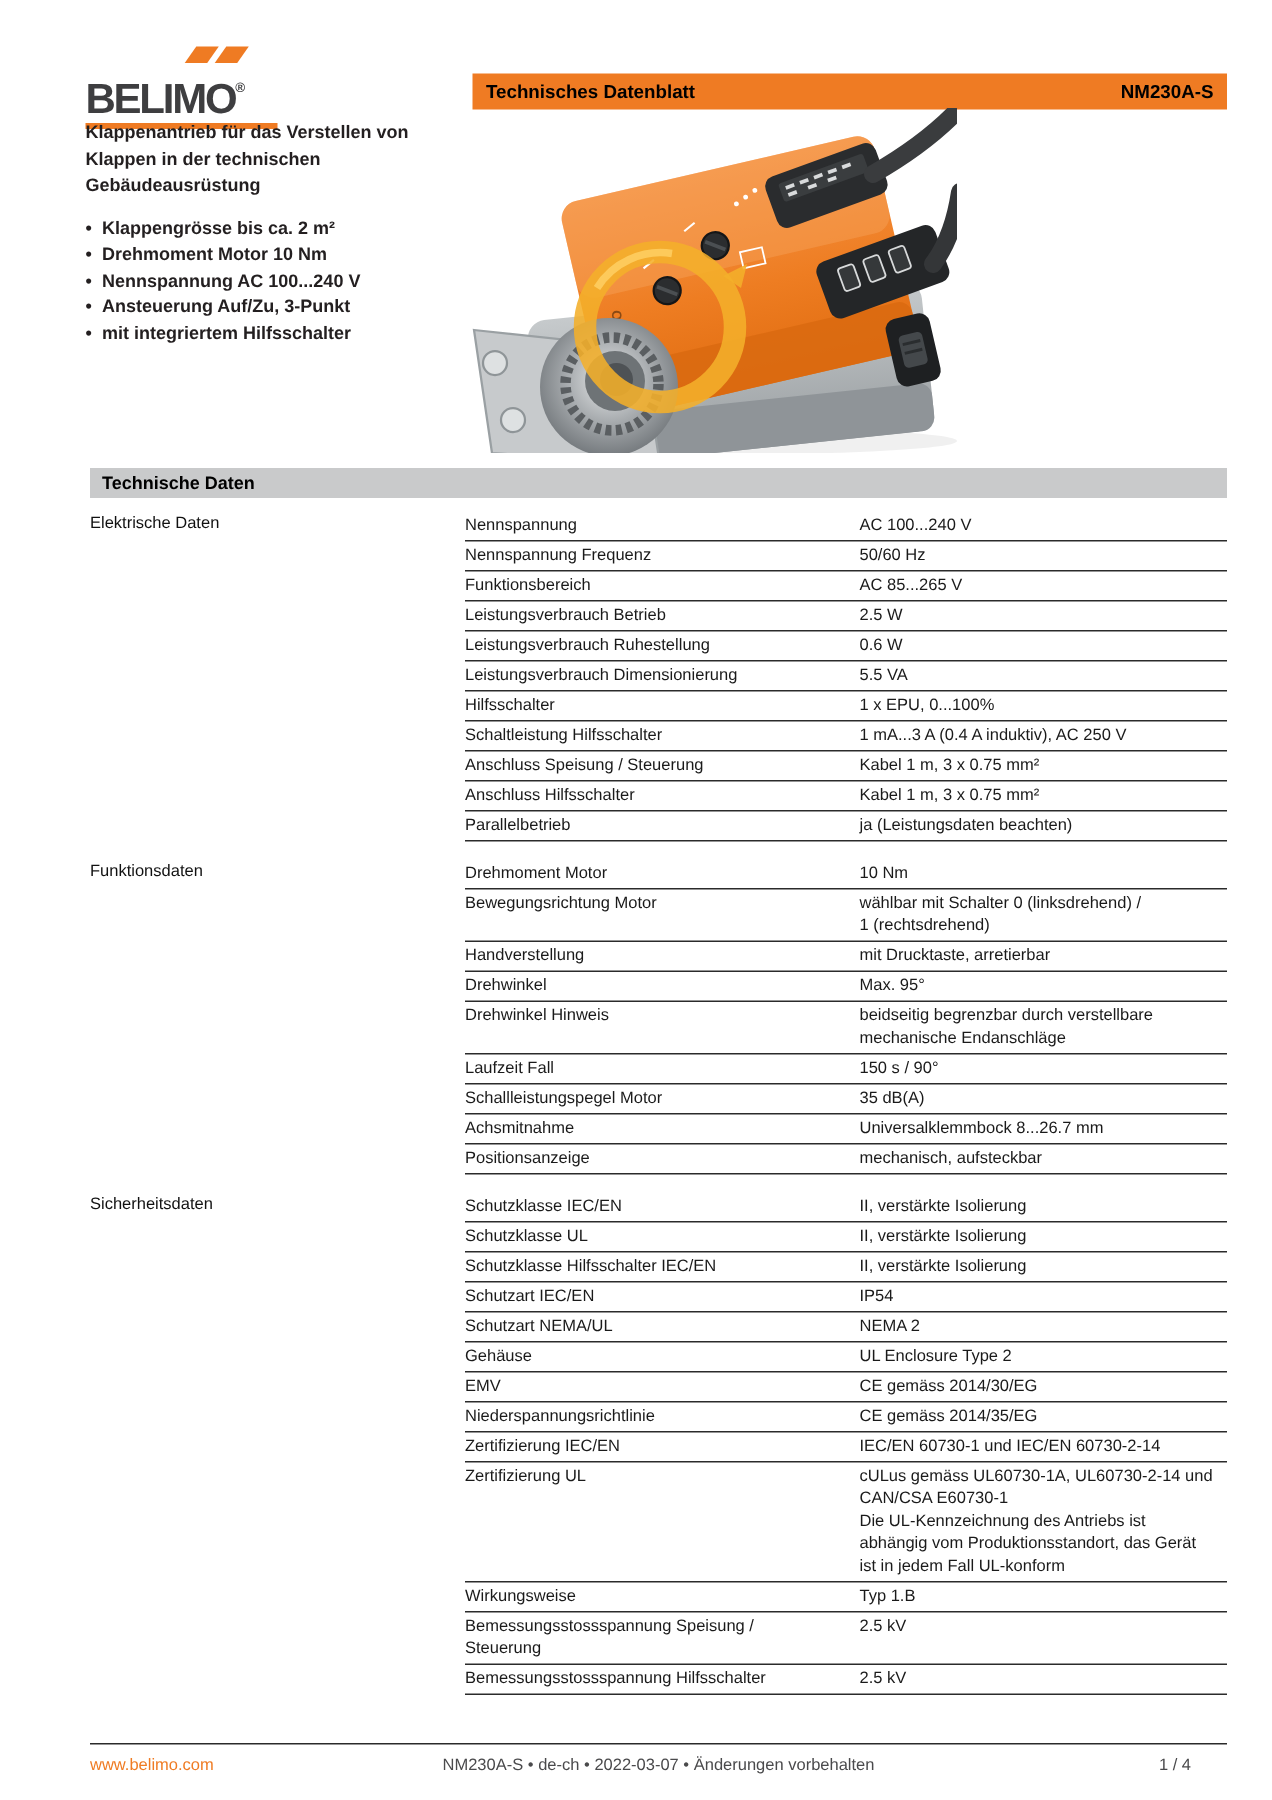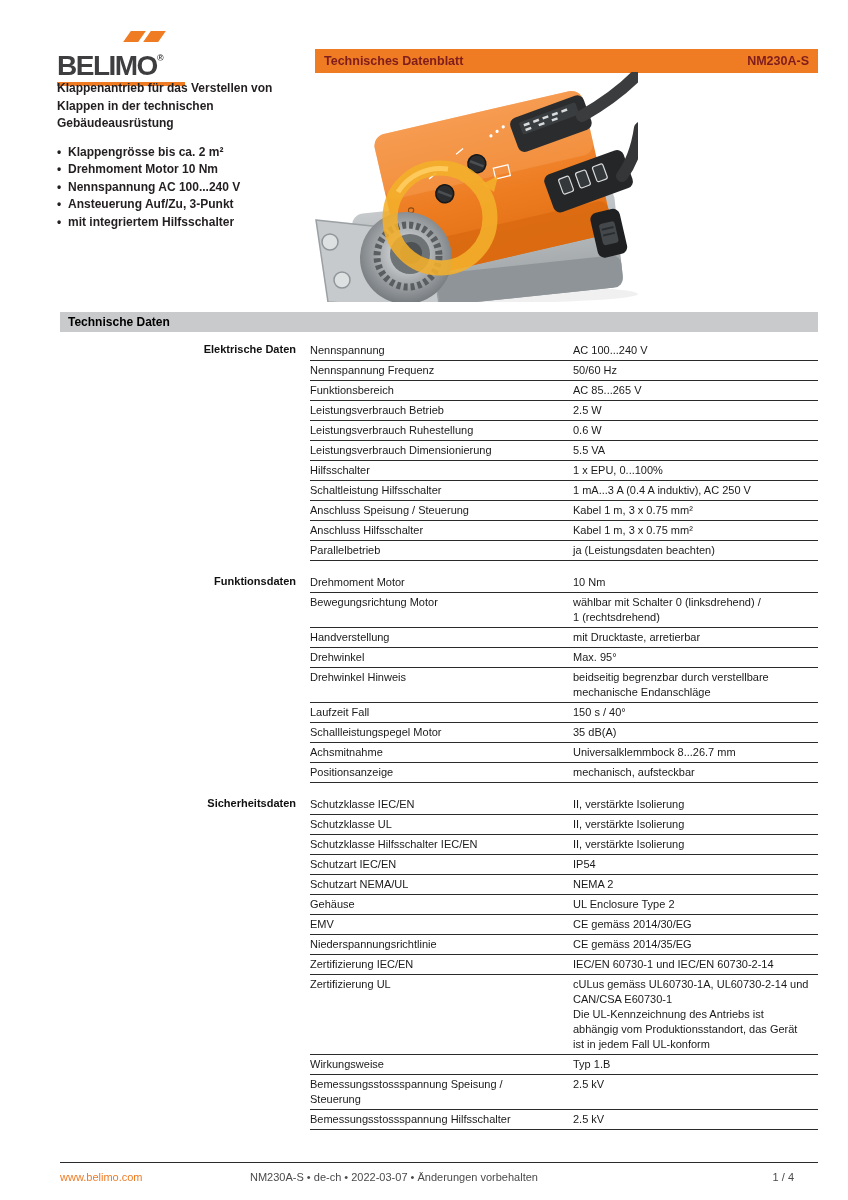--- a/index.html
+++ b/index.html
@@ -14,21 +14,21 @@
   .logo { position:absolute; left:57px; top:31px; width:128px; }
   .logo .slashes { height:12px; padding-left:70px; display:flex; gap:5px; }
   .logo .slashes i { display:block; width:15px; height:11px; background:var(--accent); transform:skewX(-35deg); }
   .logo .wordmark { font-size:28px; font-weight:bold; color:#3E3E40; letter-spacing:-1.5px; line-height:30px; white-space:nowrap; }
   .logo .wordmark sup { font-size:9px; font-weight:bold; vertical-align:14px; letter-spacing:0; }
   .logo .underline { height:4px; background:var(--accent); margin-top:1px; }
 
   
   .titlebar {
     position:absolute; left:315px; top:49px; width:503px; height:24px;
-    background:var(--accent); color:#7f1d1d; font-size:12.5px; font-weight:bold;
+    background:var(--accent); color:#000000; font-size:12.5px; font-weight:bold;
     display:flex; justify-content:space-between; align-items:center; padding:0 9px;
   }
 
   
   .intro { position:absolute; left:57px; top:80px; width:256px; font-size:12px; font-weight:bold; color:var(--ink); line-height:17.5px; }
   .intro ul { list-style:none; margin-top:11px; }
   .intro li { padding-left:11px; position:relative; }
   .intro li::before { content:"•"; position:absolute; left:0; }
 
   
@@ -37,34 +37,34 @@
   
   .section-bar {
     position:absolute; left:60px; top:312px; width:758px; height:20px;
     background:var(--bar-gray); color:#000; font-size:12px; font-weight:bold;
     display:flex; align-items:center; padding-left:8px;
   }
 
   
   .tech-table { position:absolute; left:60px; top:341px; width:758px; font-size:11px; }
   .group { display:flex; margin-bottom:12px; }
-  .group-label { width:250px; padding-right:14px; text-align:right; font-weight:bold; padding-top:2px; color:#111; }
+  .group-label { width:250px; padding-right:14px; font-weight:normal; padding-top:2px; color:#111; }
   .rows { flex:1; }
   .row { display:grid; grid-template-columns:243px 1fr; padding:2px 0; border-bottom:1px solid var(--line); line-height:15px;gap:20px; }
   .row-label { padding-right:10px; white-space:pre-line; }
   .row-value { white-space:pre-line; }
 
   
   .footer {
     position:absolute; left:60px; top:1162px; width:758px;
     border-top:1px solid var(--line); padding-top:8px;
     display:flex; align-items:baseline; font-size:11px; color:#4A4A4C;
   }
   .footer .site { width:190px; color:var(--accent); }
-  .footer .docinfo { flex:1; }
+  .footer .docinfo { flex:1; text-align:center; }
   .footer .pageno { width:190px; text-align:right; padding-right:24px; }
 </style>
 </head>
 <body>
 
 <div class="page">
 
   <div class="logo">
     <div class="slashes">
         <i></i>
@@ -265,21 +265,21 @@
             <span class="row-label">Drehwinkel</span>
             <span class="row-value">Max. 95°</span>
           </div>
           <div class="row">
             <span class="row-label">Drehwinkel Hinweis</span>
             <span class="row-value">beidseitig begrenzbar durch verstellbare
 mechanische Endanschläge</span>
           </div>
           <div class="row">
             <span class="row-label">Laufzeit Fall</span>
-            <span class="row-value">150 s / 40°</span>
+            <span class="row-value">150 s / 90°</span>
           </div>
           <div class="row">
             <span class="row-label">Schallleistungspegel Motor</span>
             <span class="row-value">35 dB(A)</span>
           </div>
           <div class="row">
             <span class="row-label">Achsmitnahme</span>
             <span class="row-value">Universalklemmbock 8...26.7 mm</span>
           </div>
           <div class="row">

